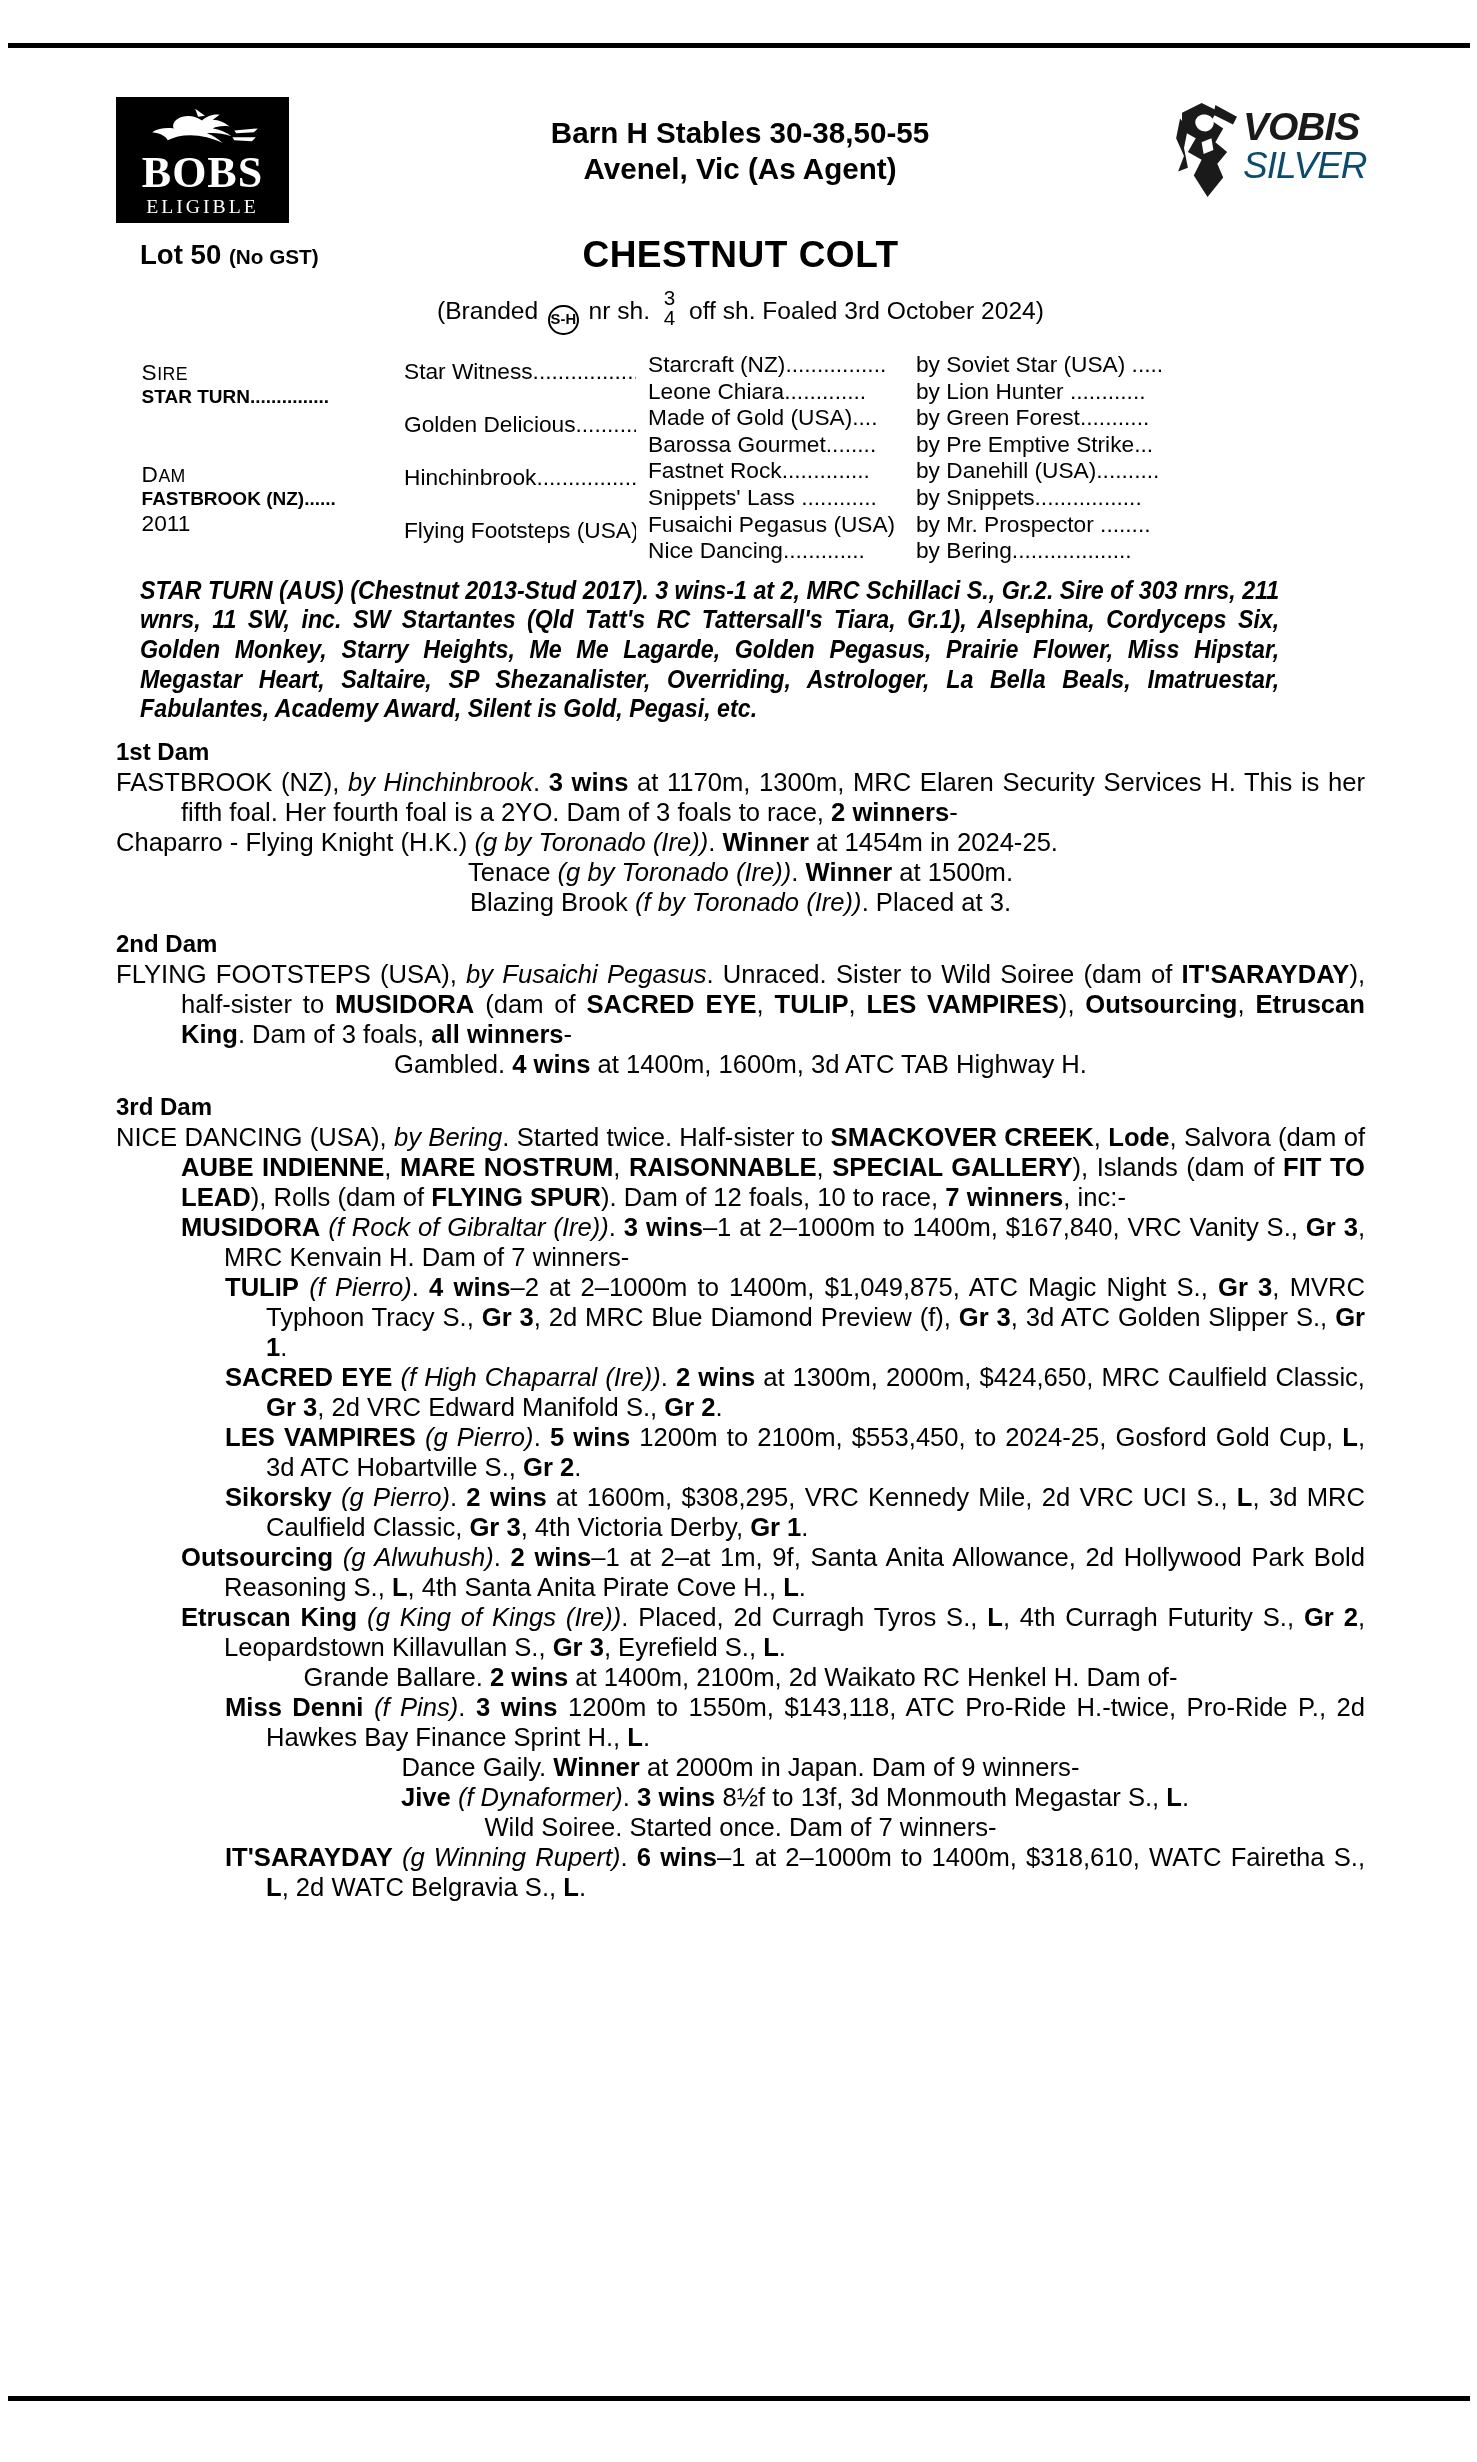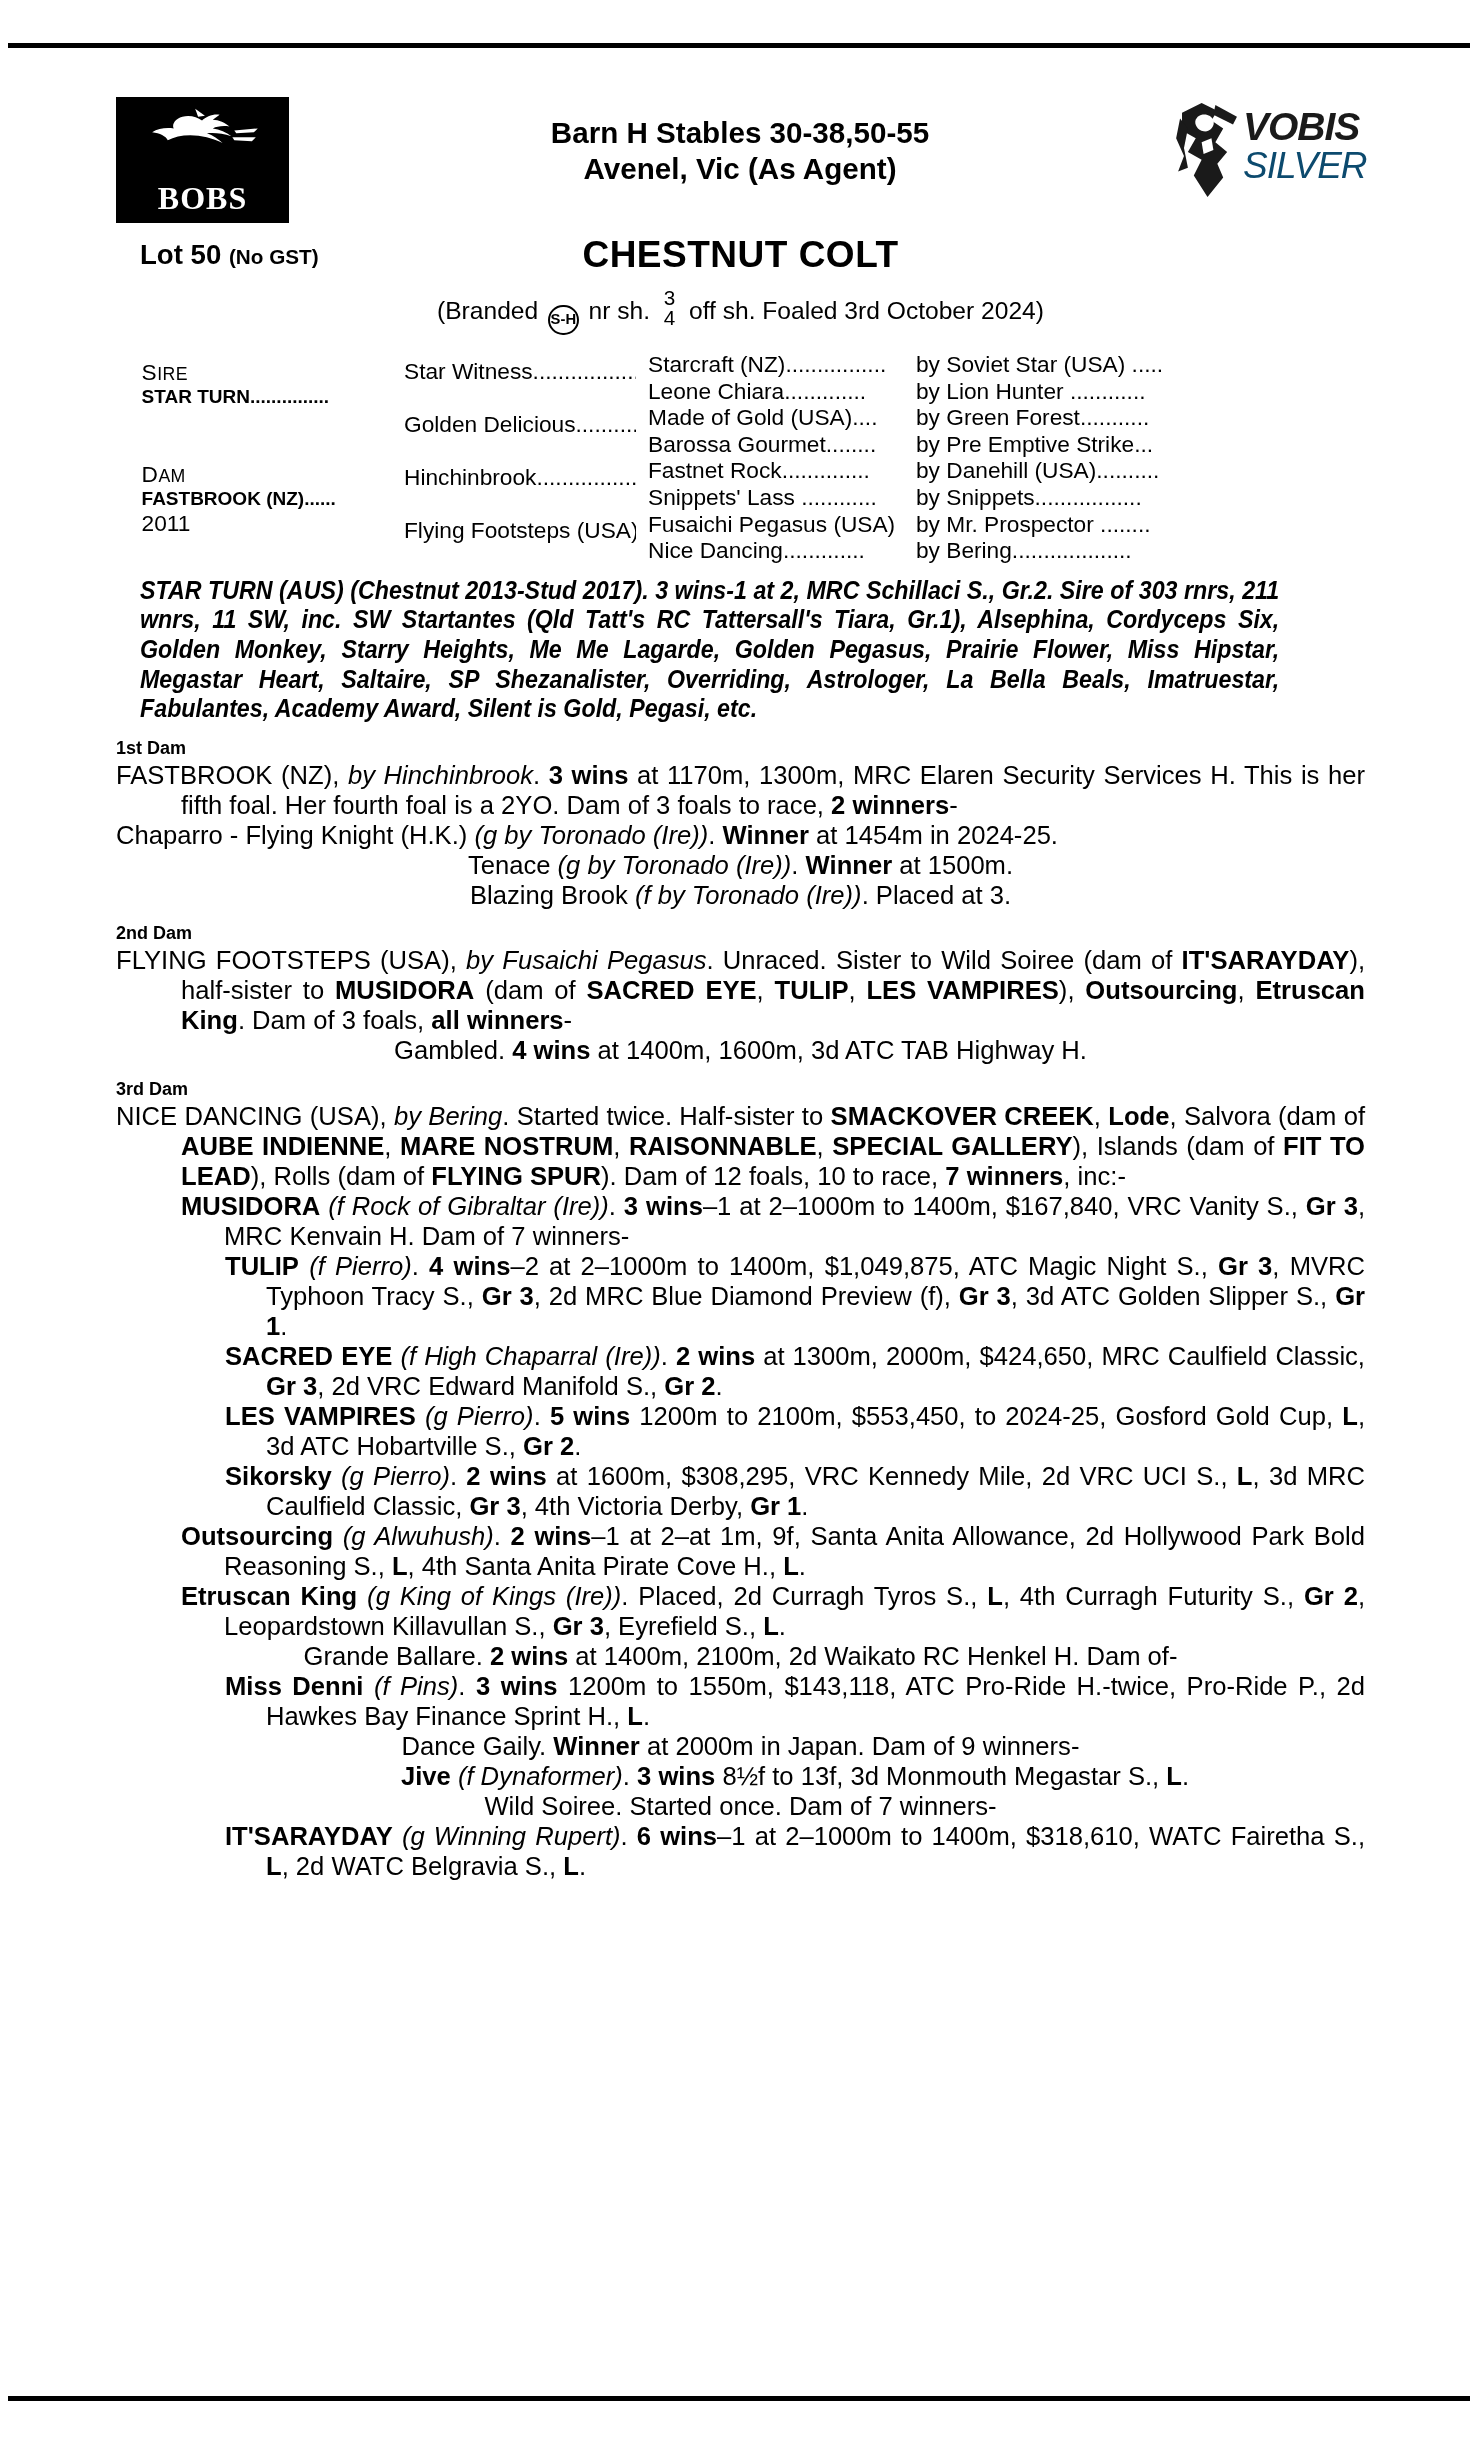--- a/index.html
+++ b/index.html
@@ -54,25 +54,24 @@
     text-align: center;
     overflow: hidden;
   }
   .bobs-horse {
     margin-top: 5.9px;
     height: 47px;
     line-height: 47px;
   }
   .bobs-word {
     font-family: "Liberation Serif", serif;
-    font-size: 32px;
+    font-size: 44px;
     font-weight: bold;
     letter-spacing: 1px;
     line-height: 45px;
-    margin-top: 26px;
   }
   .bobs-sub {
     font-family: "Liberation Serif", serif;
     font-size: 19.7px;
     letter-spacing: 3px;
     line-height: 23.6px;
   }
   .hdr-title {
     position: absolute;
     left: 173px;
@@ -233,21 +232,21 @@
     font-style: italic;
     line-height: 29.6px;
     text-align: justify;
     text-justify: inter-word;
     transform: scaleX(0.93);
     transform-origin: left top;
   }
 
   
   .sec-head {
-    font-size: 18px;
+    font-size: 24px;
     font-weight: bold;
     margin-top: 13.8px;
     margin-bottom: 1px;
   }
   .para {
     font-size: 25.6px;
     line-height: 30px;
     text-align: justify;
     text-justify: inter-word;
     margin: 0;

